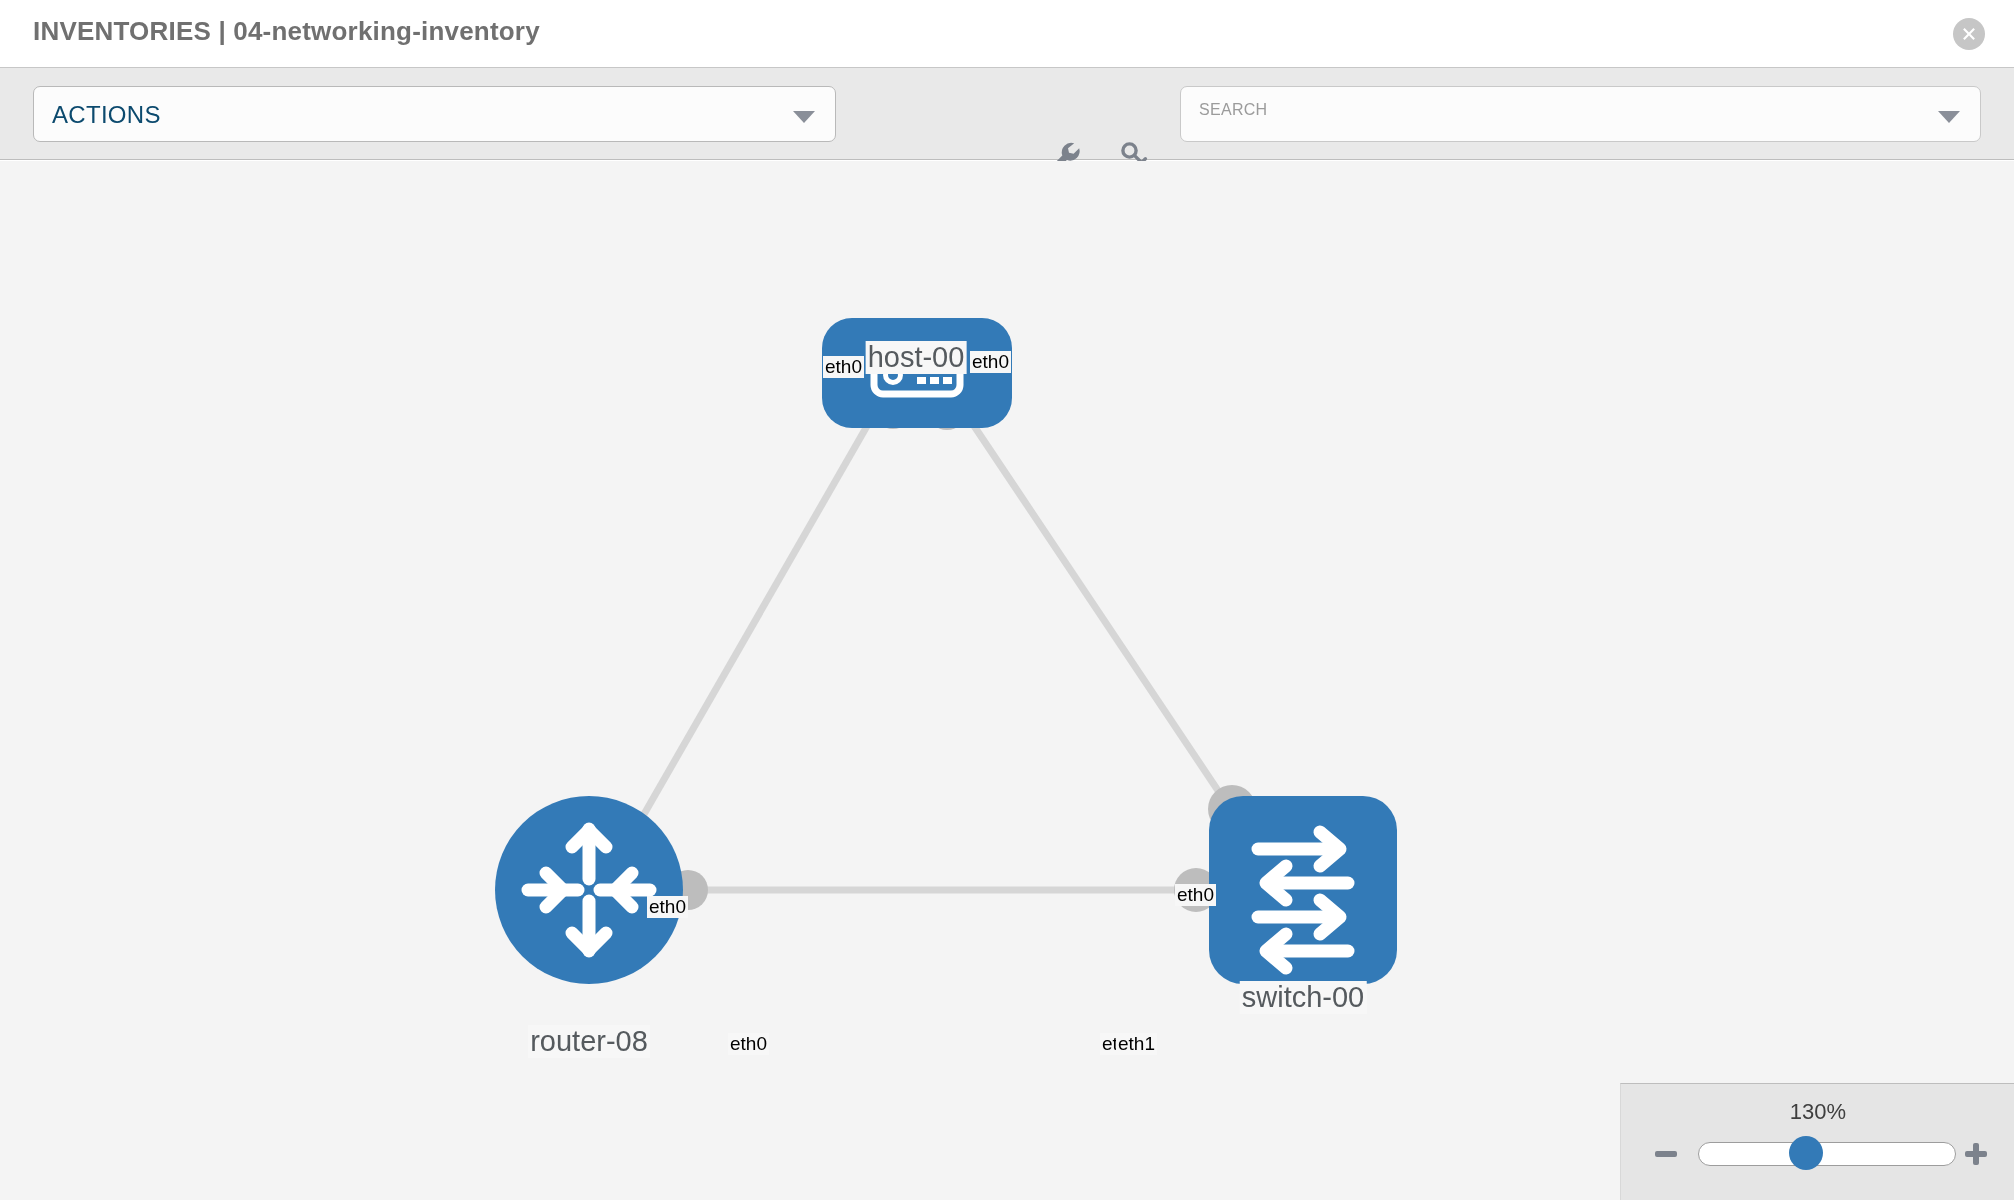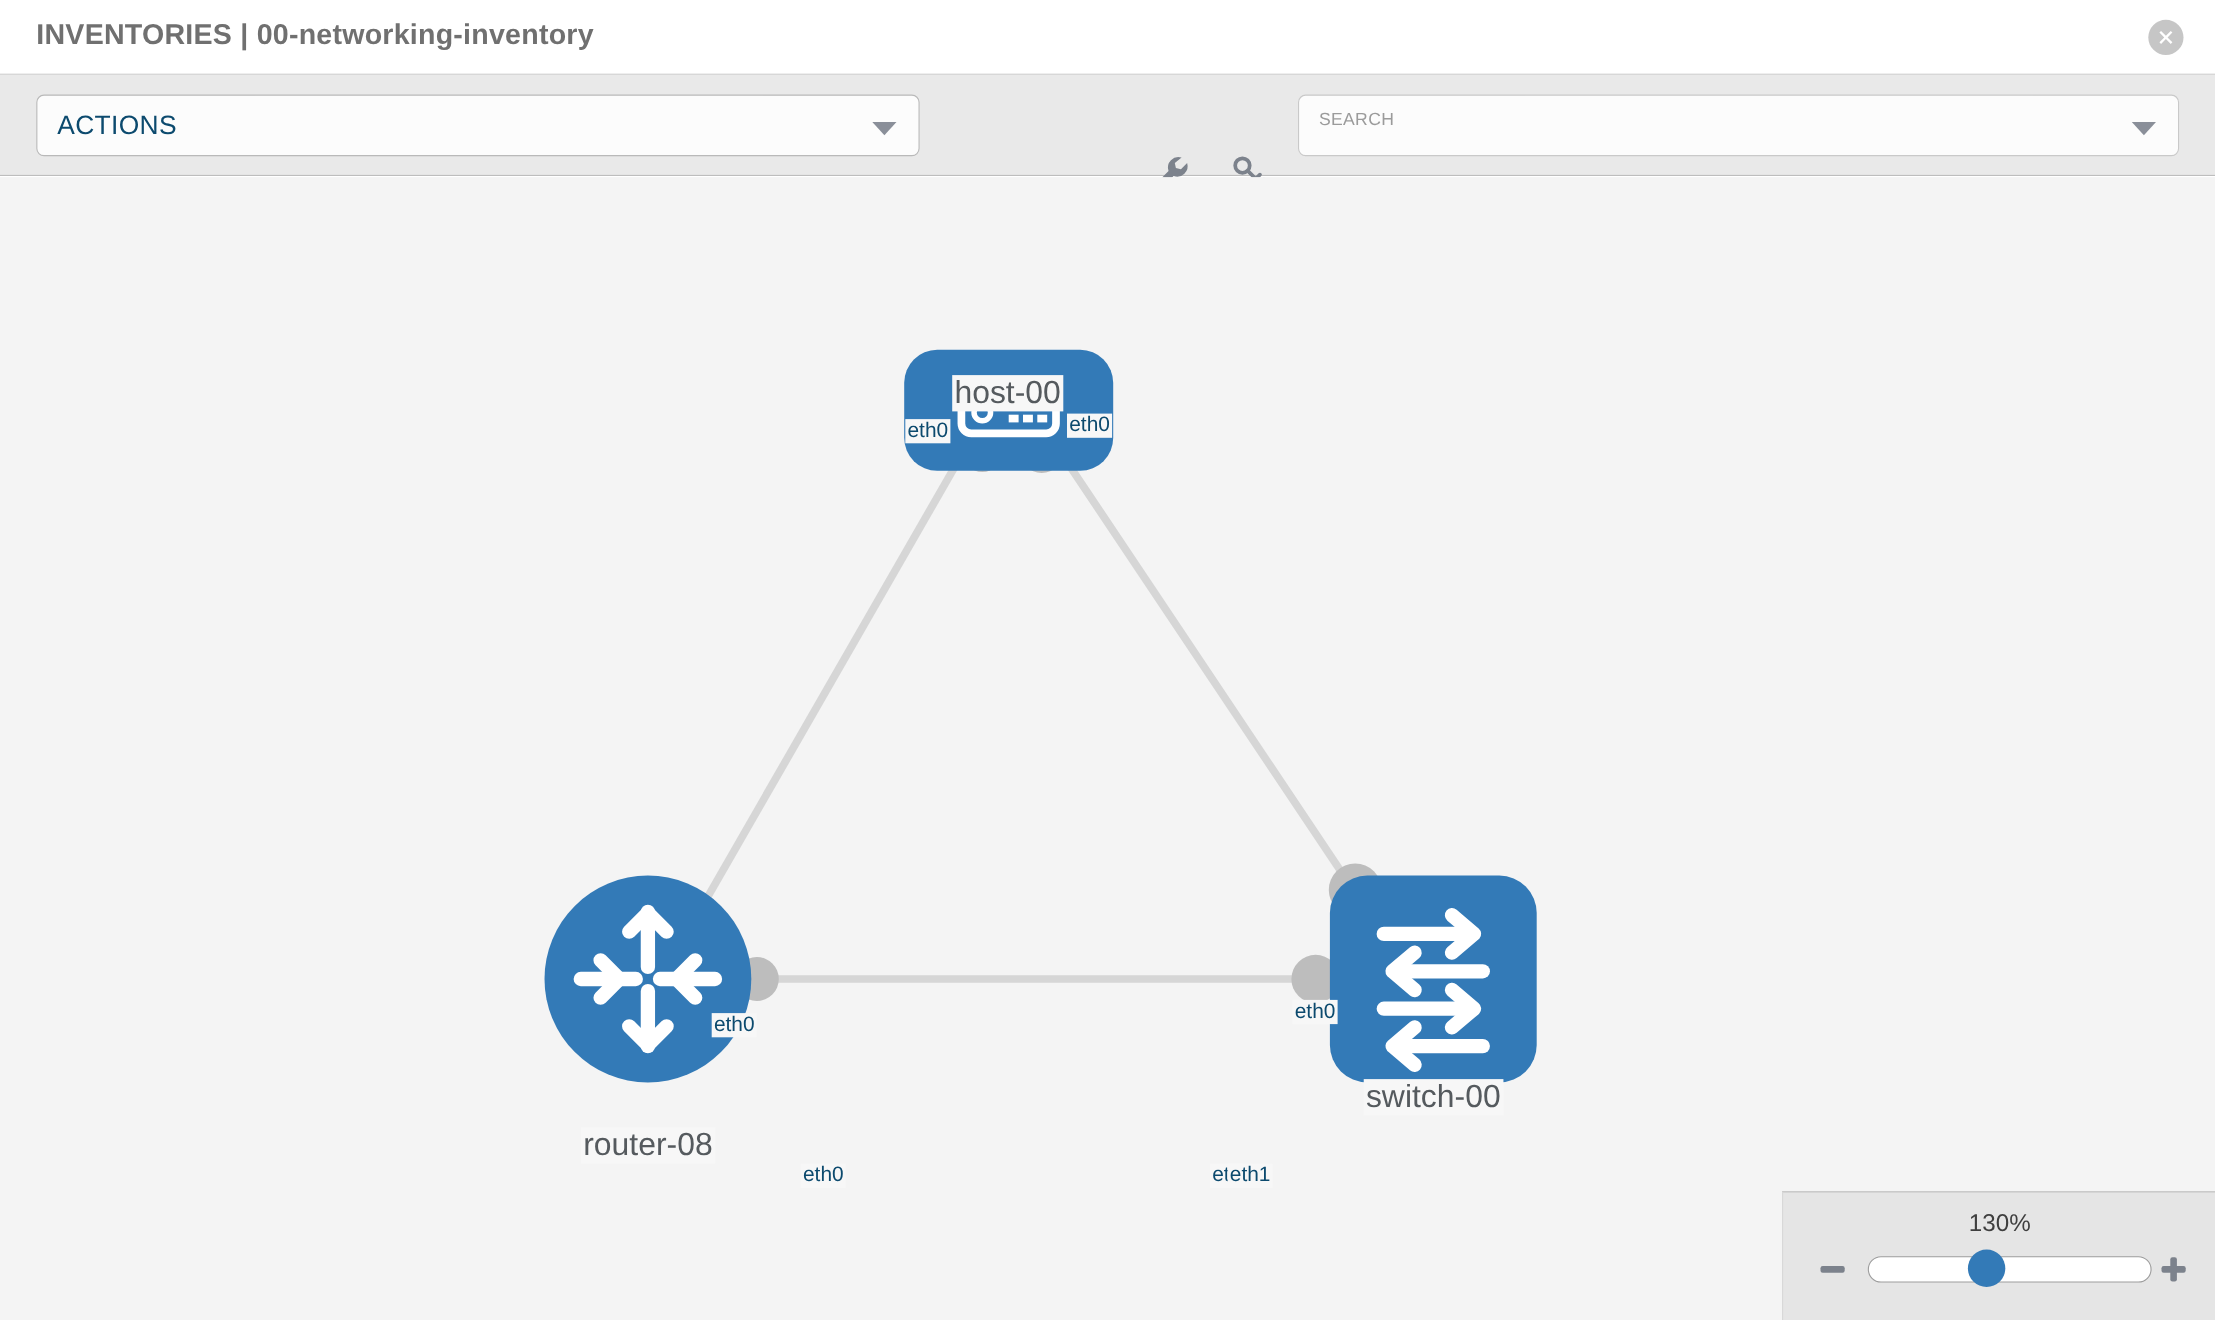--- a/index.html
+++ b/index.html
@@ -91,25 +91,24 @@
   .node-label {
     position: absolute;
     font-size: 29px; color: #555a5e;
     background: #f7f7f7;
     white-space: nowrap;
     padding: 0 2px;
     transform: translateX(-50%);
   }
   .iface-label {
     position: absolute;
-    font-size: 19px; color: #0c4a6e;
+    font-size: 19px; color: #000000;
     background: #f7f7f7;
     white-space: nowrap;
     padding: 0 2px;
-    margin-top: 25px;
   }
 
   
   .zoom-widget {
     position: absolute; left: 1620px; top: 1083px;
     width: 394px; height: 147px;
     background: #e5e5e5;
     border-top: 1px solid #bdbdbd;
     border-left: 1px solid #d8d8d8;
   }
@@ -138,21 +137,21 @@
     background: #337ab7;
     cursor: pointer;
   }
 </style>
 </head>
 <body>
 
 <div id="app">
 
   <div class="header">
-    <div class="header-title">INVENTORIES | 00-networking-inventory</div>
+    <div class="header-title">INVENTORIES | 04-networking-inventory</div>
     <div class="close-btn">
       <svg width="20" height="20" viewBox="0 0 20 20" aria-hidden="true">
         <path d="M5.6 4.1 L10 8.5 L14.4 4.1 L15.9 5.6 L11.5 10 L15.9 14.4 L14.4 15.9 L10 11.5 L5.6 15.9 L4.1 14.4 L8.5 10 L4.1 5.6 Z" fill="#ffffff"></path>
       </svg>
     </div>
   </div>
 
   <div class="toolbar">
 
     <div class="actions-select">

